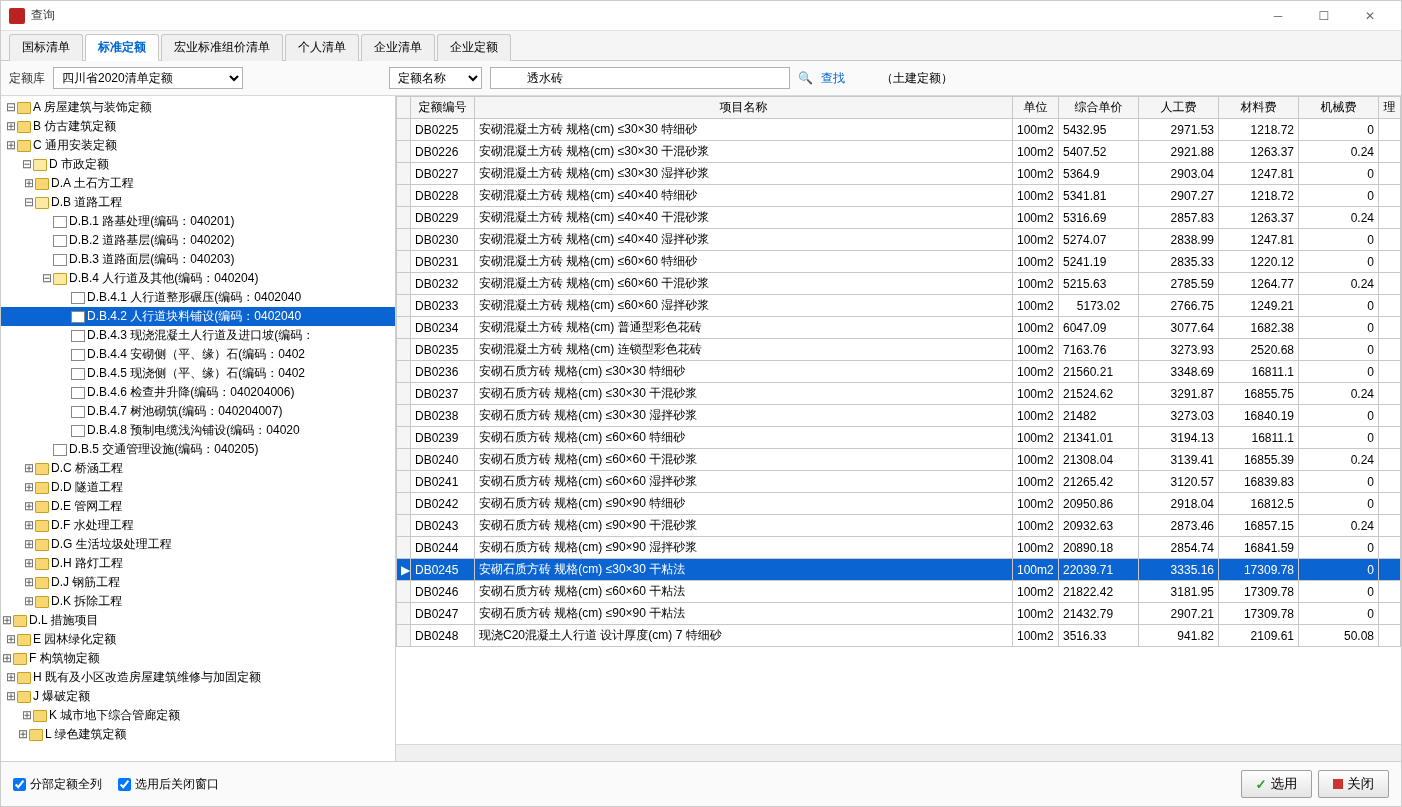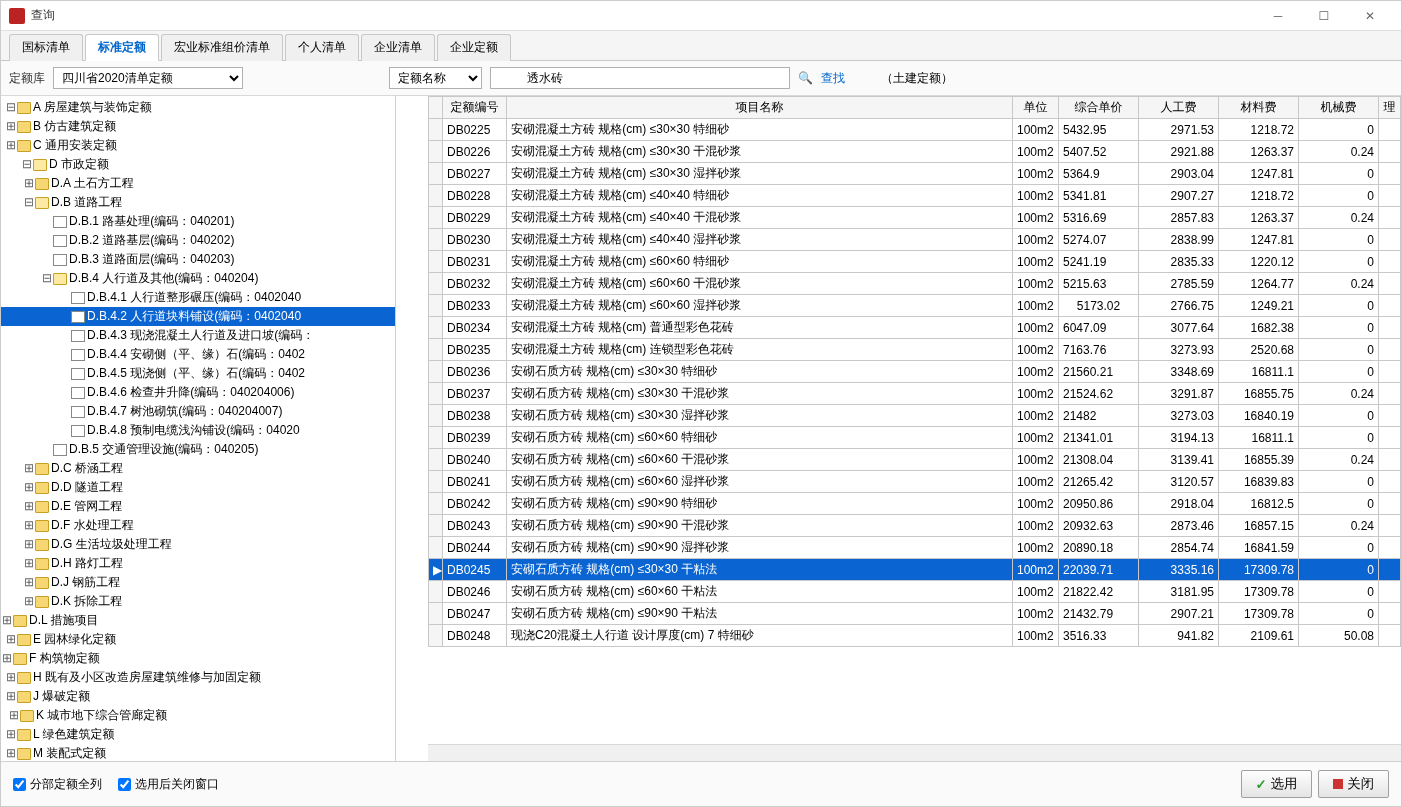--- a/index.html
+++ b/index.html
@@ -10,21 +10,21 @@
 .title-bar .title { flex: 1; color: #333; }
 .win-controls { display: flex; gap: 0; }
 .win-btn { width: 46px; height: 30px; display: flex; align-items: center; justify-content: center; color: #666; cursor: pointer; }
 .tabs { display: flex; padding: 2px 8px 0 8px; border-bottom: 1px solid #c8c8c8; background: #f5f5f5; }
 .tab { padding: 4px 12px; border: 1px solid #c8c8c8; border-bottom: none; background: #f0f0f0; margin-right: 2px; cursor: pointer; position: relative; top: 1px; border-radius: 3px 3px 0 0; }
 .tab.active { background: #fff; color: #0066cc; font-weight: bold; border-bottom: 1px solid #fff; }
 .toolbar { display: flex; align-items: center; padding: 6px 8px; gap: 8px; border-bottom: 1px solid #d8d8d8; background: #fafafa; }
 .label { color: #333; }
 select, input[type=text] { border: 1px solid #b0b0b0; padding: 2px 4px; font-size: 12px; height: 22px; background: #fff; }
 .link { color: #0066cc; cursor: pointer; }
-.content { flex: 1; display: flex; overflow: hidden; gap: 32px; }
+.content { flex: 1; display: flex; overflow: hidden; }
 .tree-panel { width: 395px; border-right: 1px solid #d0d0d0; overflow: auto; background: #fff; position: relative; }
 .tree { padding: 2px 0; }
 .tree-node { white-space: nowrap; padding: 1px 0; cursor: pointer; }
 .tree-node .toggle { display: inline-block; width: 12px; text-align: center; color: #666; }
 .tree-node .icon { display: inline-block; width: 14px; height: 12px; vertical-align: middle; margin-right: 2px; }
 .folder-icon { background: #f7d774; border: 1px solid #c7a022; border-radius: 1px; }
 .folder-open { background: #fce9a4; border: 1px solid #c7a022; }
 .doc-icon { background: #fff; border: 1px solid #888; position: relative; }
 .tree-node.selected { background: #0a64d1; color: #fff; }
 .table-panel { flex: 1; display: flex; flex-direction: column; overflow: hidden; position: relative; }
@@ -111,23 +111,22 @@
           <div class="tree-node" style="padding-left: 22px;"><span class="toggle">⊞</span><span class="icon folder-icon"></span><span>D.F 水处理工程</span></div>
           <div class="tree-node" style="padding-left: 22px;"><span class="toggle">⊞</span><span class="icon folder-icon"></span><span>D.G 生活垃圾处理工程</span></div>
           <div class="tree-node" style="padding-left: 22px;"><span class="toggle">⊞</span><span class="icon folder-icon"></span><span>D.H 路灯工程</span></div>
           <div class="tree-node" style="padding-left: 22px;"><span class="toggle">⊞</span><span class="icon folder-icon"></span><span>D.J 钢筋工程</span></div>
           <div class="tree-node" style="padding-left: 22px;"><span class="toggle">⊞</span><span class="icon folder-icon"></span><span>D.K 拆除工程</span></div>
           <div class="tree-node" style=""><span class="toggle">⊞</span><span class="icon folder-icon"></span><span>D.L 措施项目</span></div>
           <div class="tree-node" style="padding-left: 4px;"><span class="toggle">⊞</span><span class="icon folder-icon"></span><span>E 园林绿化定额</span></div>
           <div class="tree-node" style=""><span class="toggle">⊞</span><span class="icon folder-icon"></span><span>F 构筑物定额</span></div>
           <div class="tree-node" style="padding-left: 4px;"><span class="toggle">⊞</span><span class="icon folder-icon"></span><span>H 既有及小区改造房屋建筑维修与加固定额</span></div>
           <div class="tree-node" style="padding-left: 4px;"><span class="toggle">⊞</span><span class="icon folder-icon"></span><span>J 爆破定额</span></div>
-          <div class="tree-node" style="padding-left: 7px;"><span class="toggle">⊞</span><span class="icon folder-icon"></span><span>K 城市地下综合管廊定额</span></div>
-          <div class="tree-node" style="padding-left: 4px;"><span class="toggle">⊞</span><span class="icon folder-icon"></span><span>L 绿色建筑定额</span></div>
-          <div class="tree-node" style="padding-left: 4px;"><span class="toggle">⊞</span><span class="icon folder-icon"></span><span>M 装配式定额</span></div>
+          <div class="tree-node" style="padding-left: 20px;"><span class="toggle">⊞</span><span class="icon folder-icon"></span><span>K 城市地下综合管廊定额</span></div>
+          <div class="tree-node" style="padding-left: 16px;"><span class="toggle">⊞</span><span class="icon folder-icon"></span><span>L 绿色建筑定额</span></div>
         </div>
 
     </div>
     <div class="table-panel">
       <div class="table-wrap">
         <table>
           <colgroup>
             <col style="width:14px">
               <col style="width:64px">
               <col>

